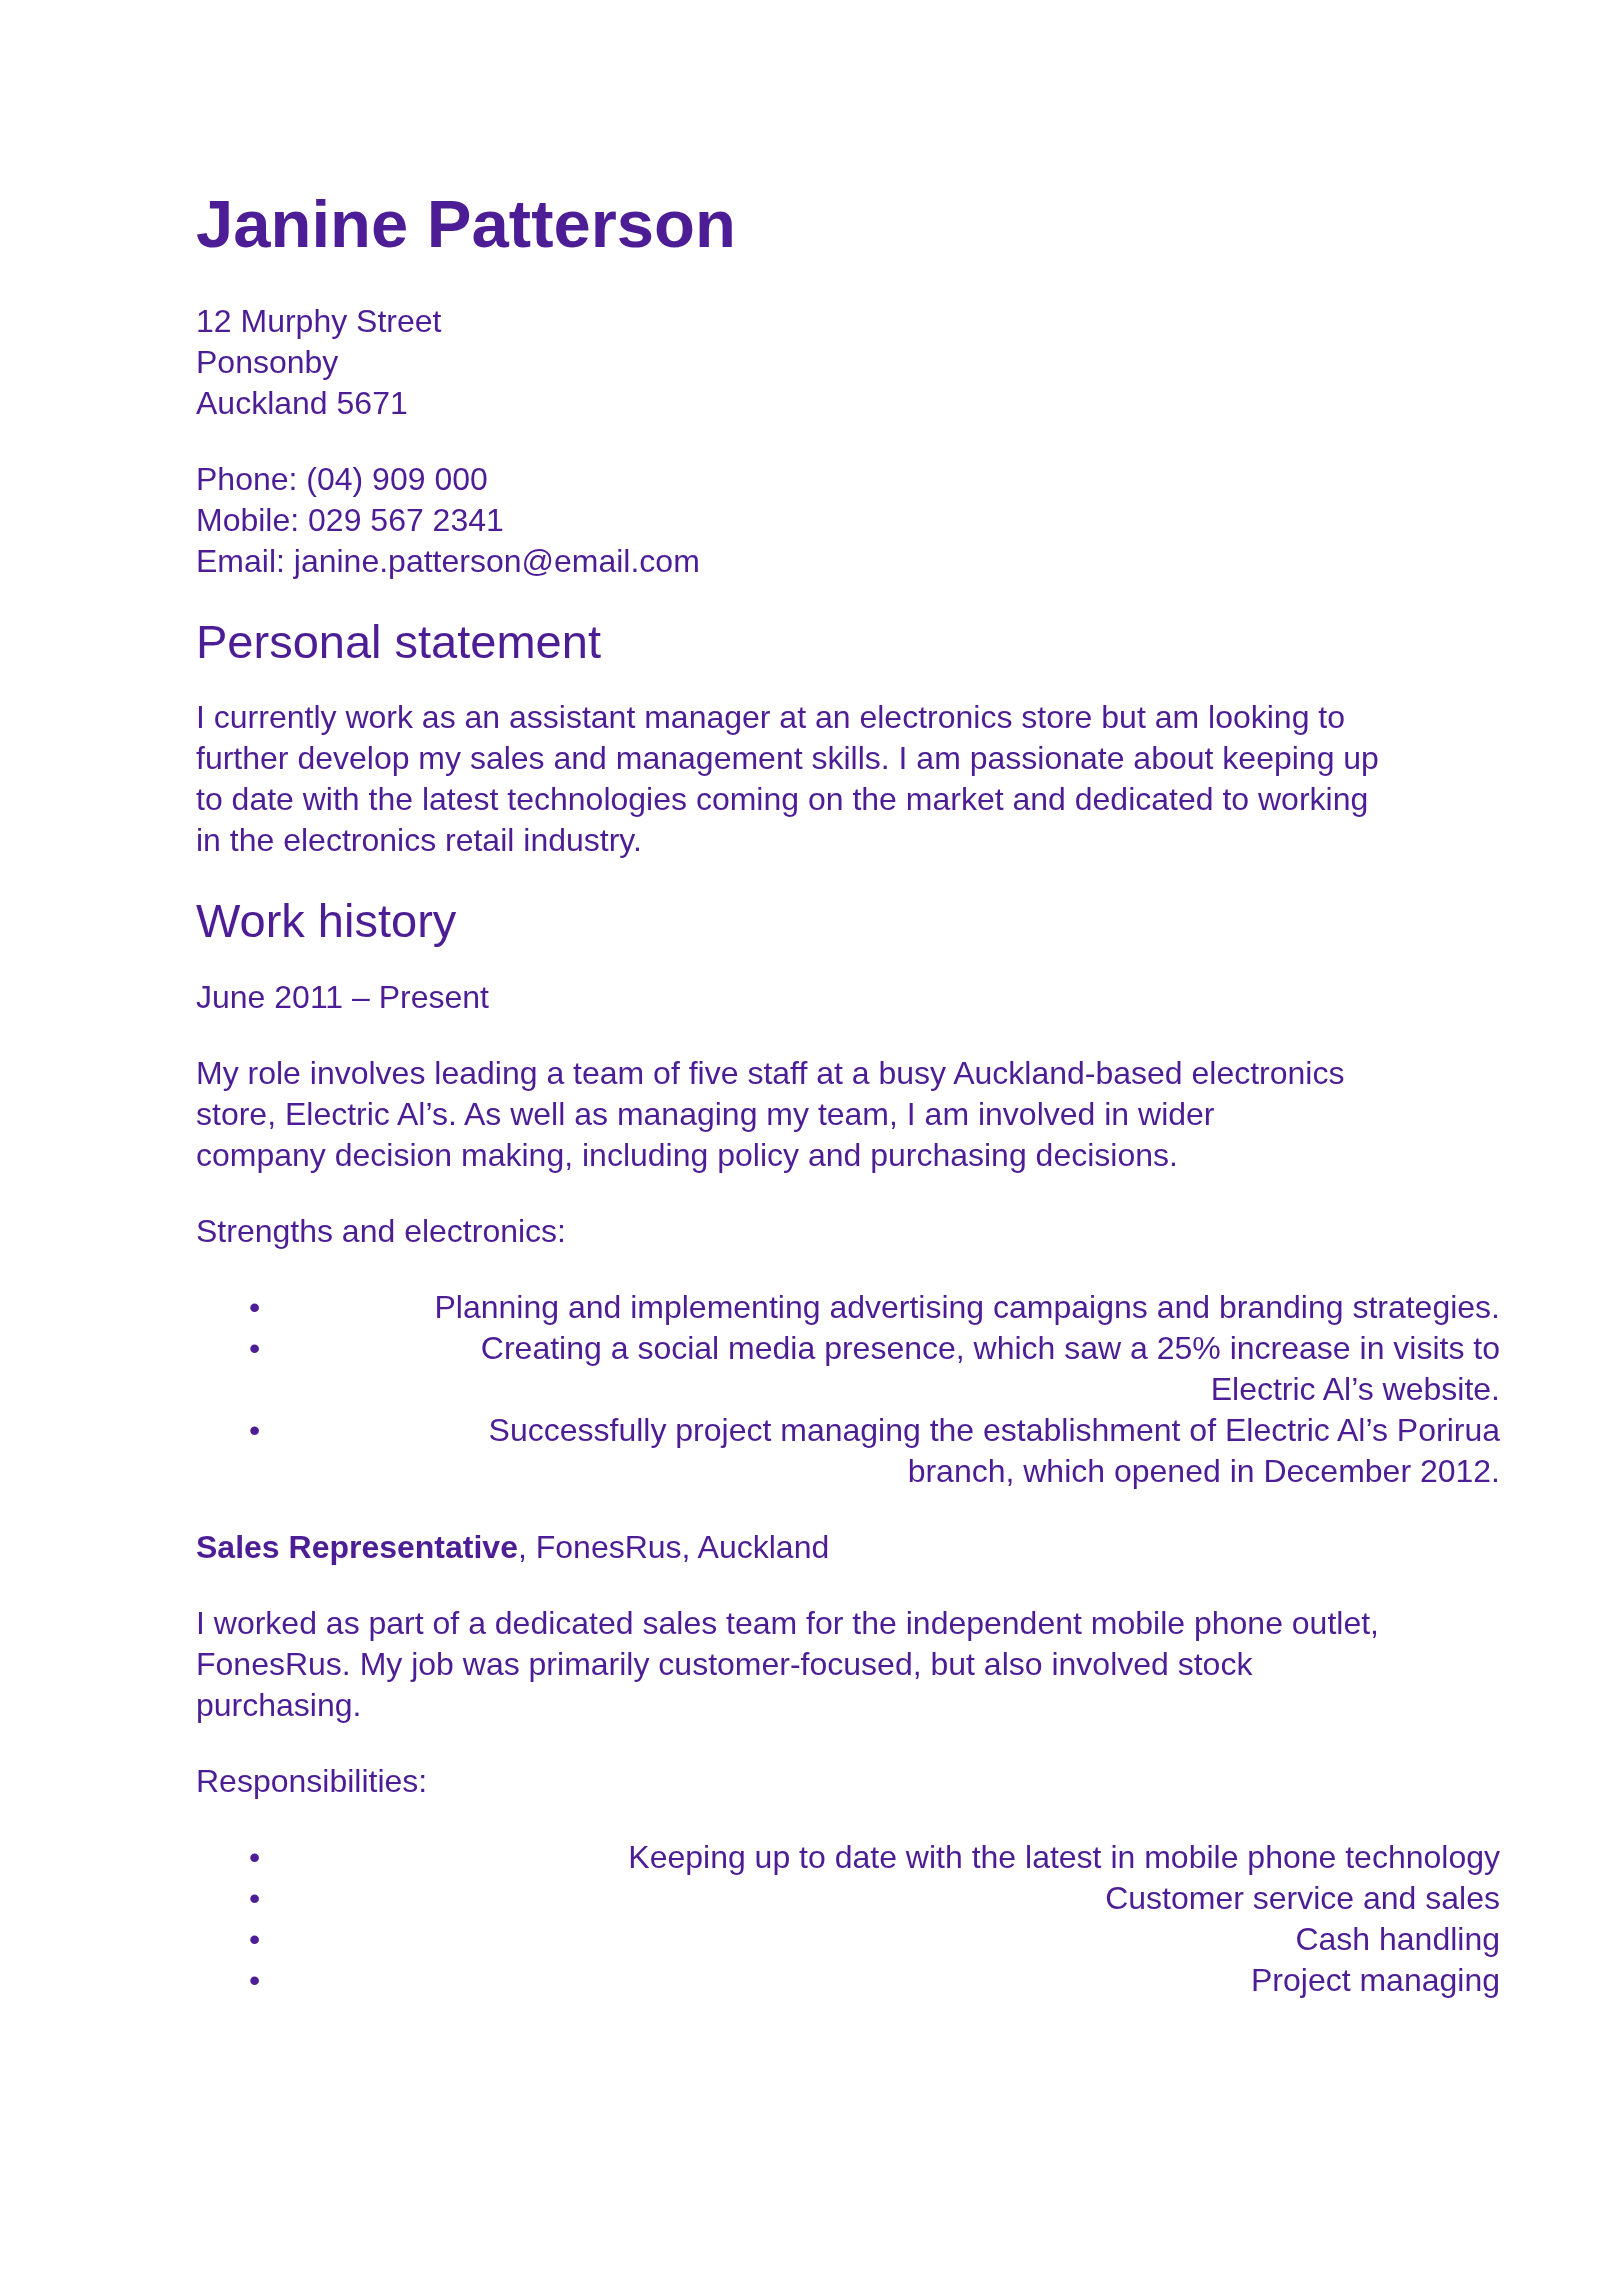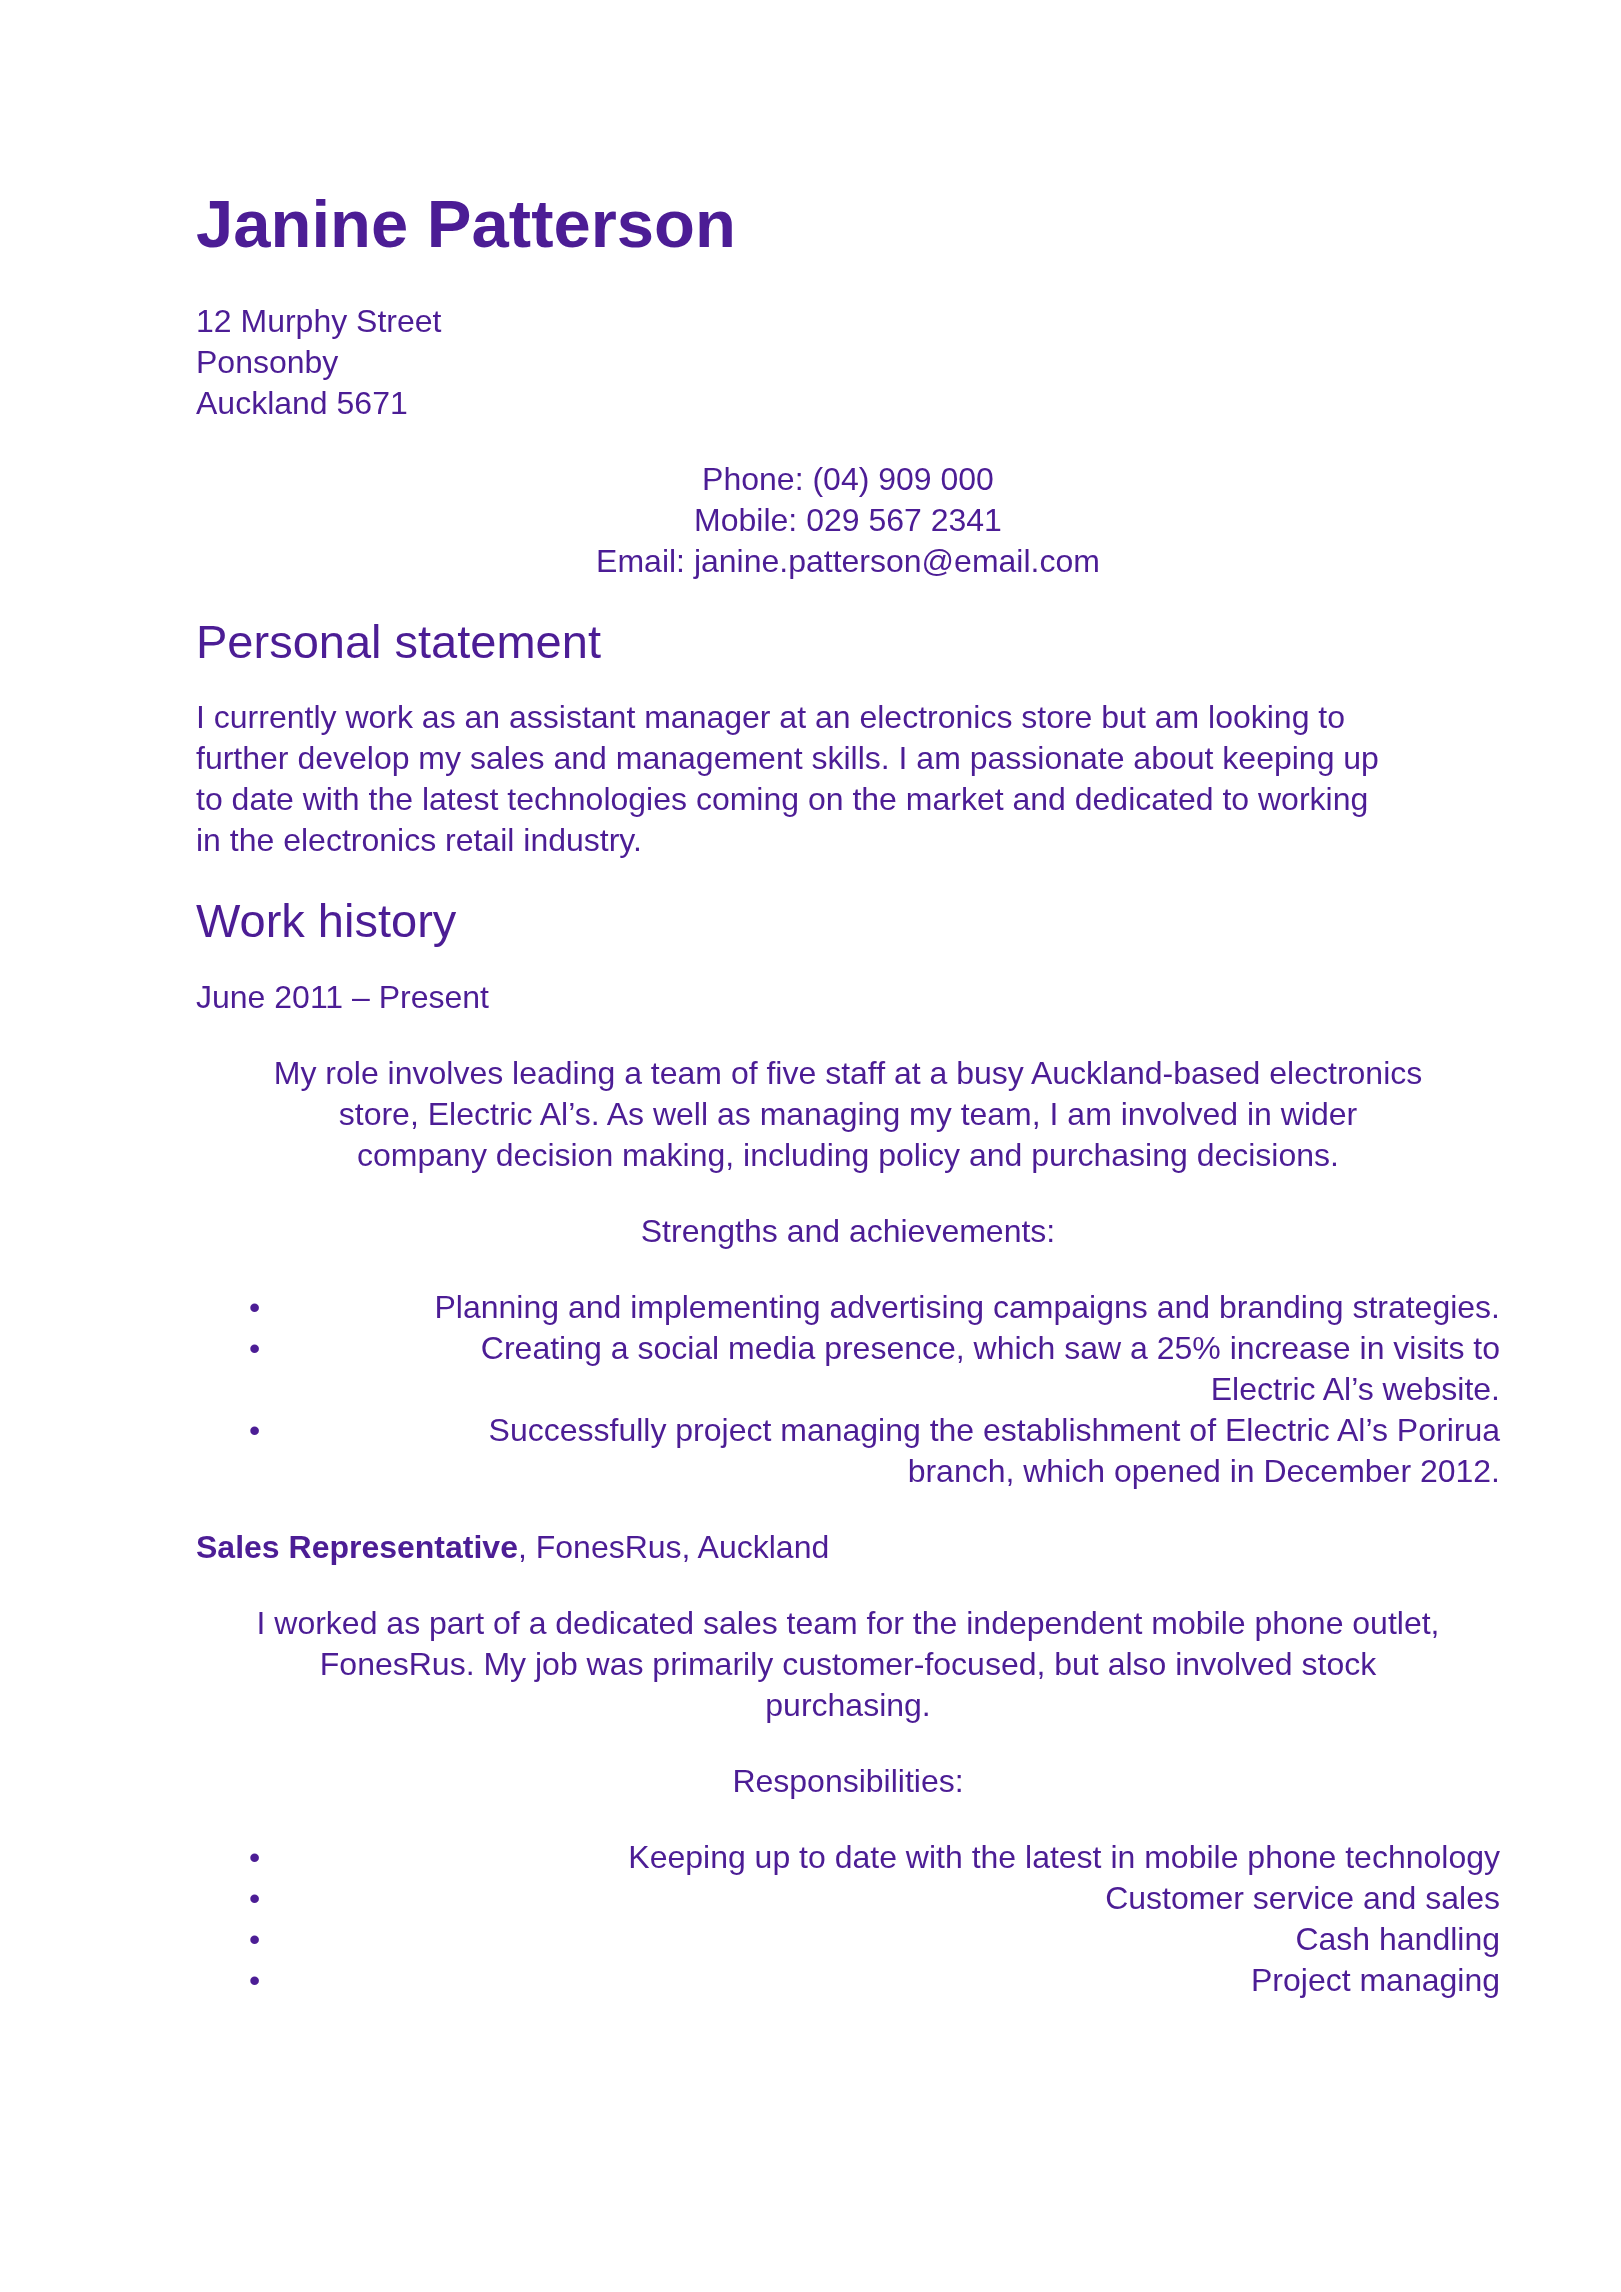--- a/index.html
+++ b/index.html
@@ -35,21 +35,20 @@
     margin: 31px 0 27.4px 0;
   }
   .block {
     font-size: 32px;
     line-height: 41px;
     margin: 0;
     white-space: pre-line;
   }
   .gap {
     margin-top: 35px;
-    text-align: center;
   }
   .job + .job {
     margin-top: 35px;
   }
   ul.bullets {
     list-style: none;
     margin: 35px 0 0 0;
     padding: 0;
     text-align: right;
   }
@@ -89,21 +88,21 @@
 to date with the latest technologies coming on the market and dedicated to working
 in the electronics retail industry.</p>
 
     <h2>Work history</h2>
 
     <div class="job">
       <p class="block">June 2011 – Present</p>
       <p class="block gap">My role involves leading a team of five staff at a busy Auckland-based electronics
 store, Electric Al’s. As well as managing my team, I am involved in wider
 company decision making, including policy and purchasing decisions.</p>
-      <p class="block gap">Strengths and achievements:</p>
+      <p class="block gap">Strengths and electronics:</p>
       <ul class="bullets">
         <li>Planning and implementing advertising campaigns and branding strategies.</li>
         <li>Creating a social media presence, which saw a 25% increase in visits to
 Electric Al’s website.</li>
         <li>Successfully project managing the establishment of Electric Al’s Porirua
 branch, which opened in December 2012.</li>
       </ul>
     </div>
 
     <div class="job">

